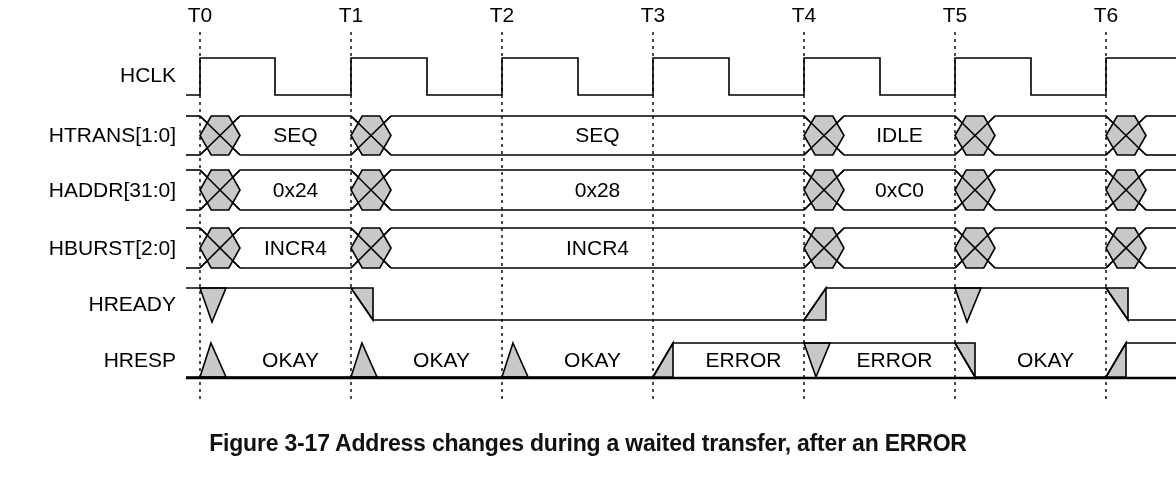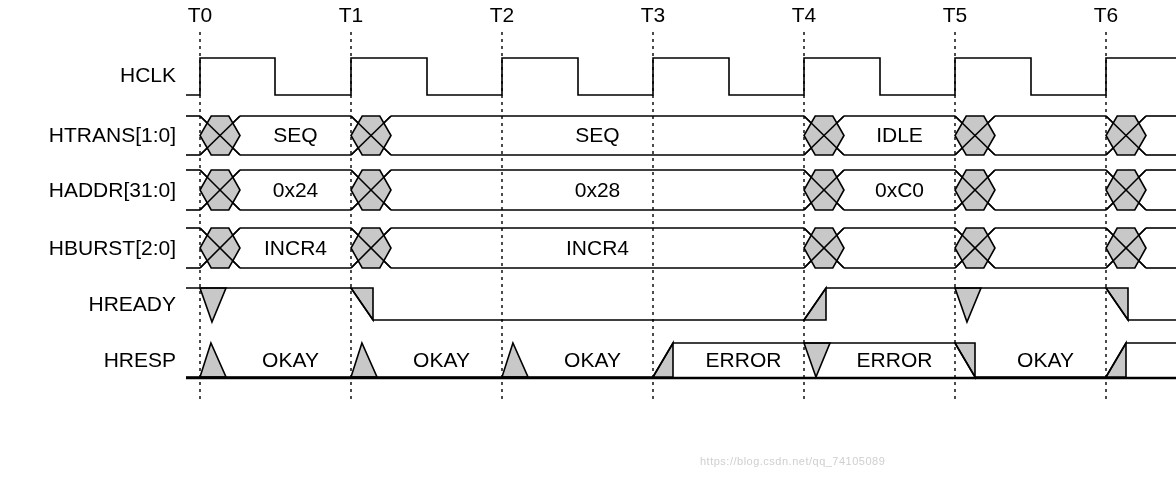--- a/index.html
+++ b/index.html
@@ -225,15 +225,15 @@
         <text x="200" y="22" class="tick-label">T0</text>
         <text x="351" y="22" class="tick-label">T1</text>
         <text x="502" y="22" class="tick-label">T2</text>
         <text x="653" y="22" class="tick-label">T3</text>
         <text x="804" y="22" class="tick-label">T4</text>
         <text x="955" y="22" class="tick-label">T5</text>
         <text x="1106" y="22" class="tick-label">T6</text>
       </g>
   </svg>
 
-  <div class="watermark">https://blog.csdn.net/qq_74105089</div>
+  <div class="caption">Figure 3-17 Address changes during a waited transfer, after an ERROR</div>
 
 </div>
 
 </body></html>

